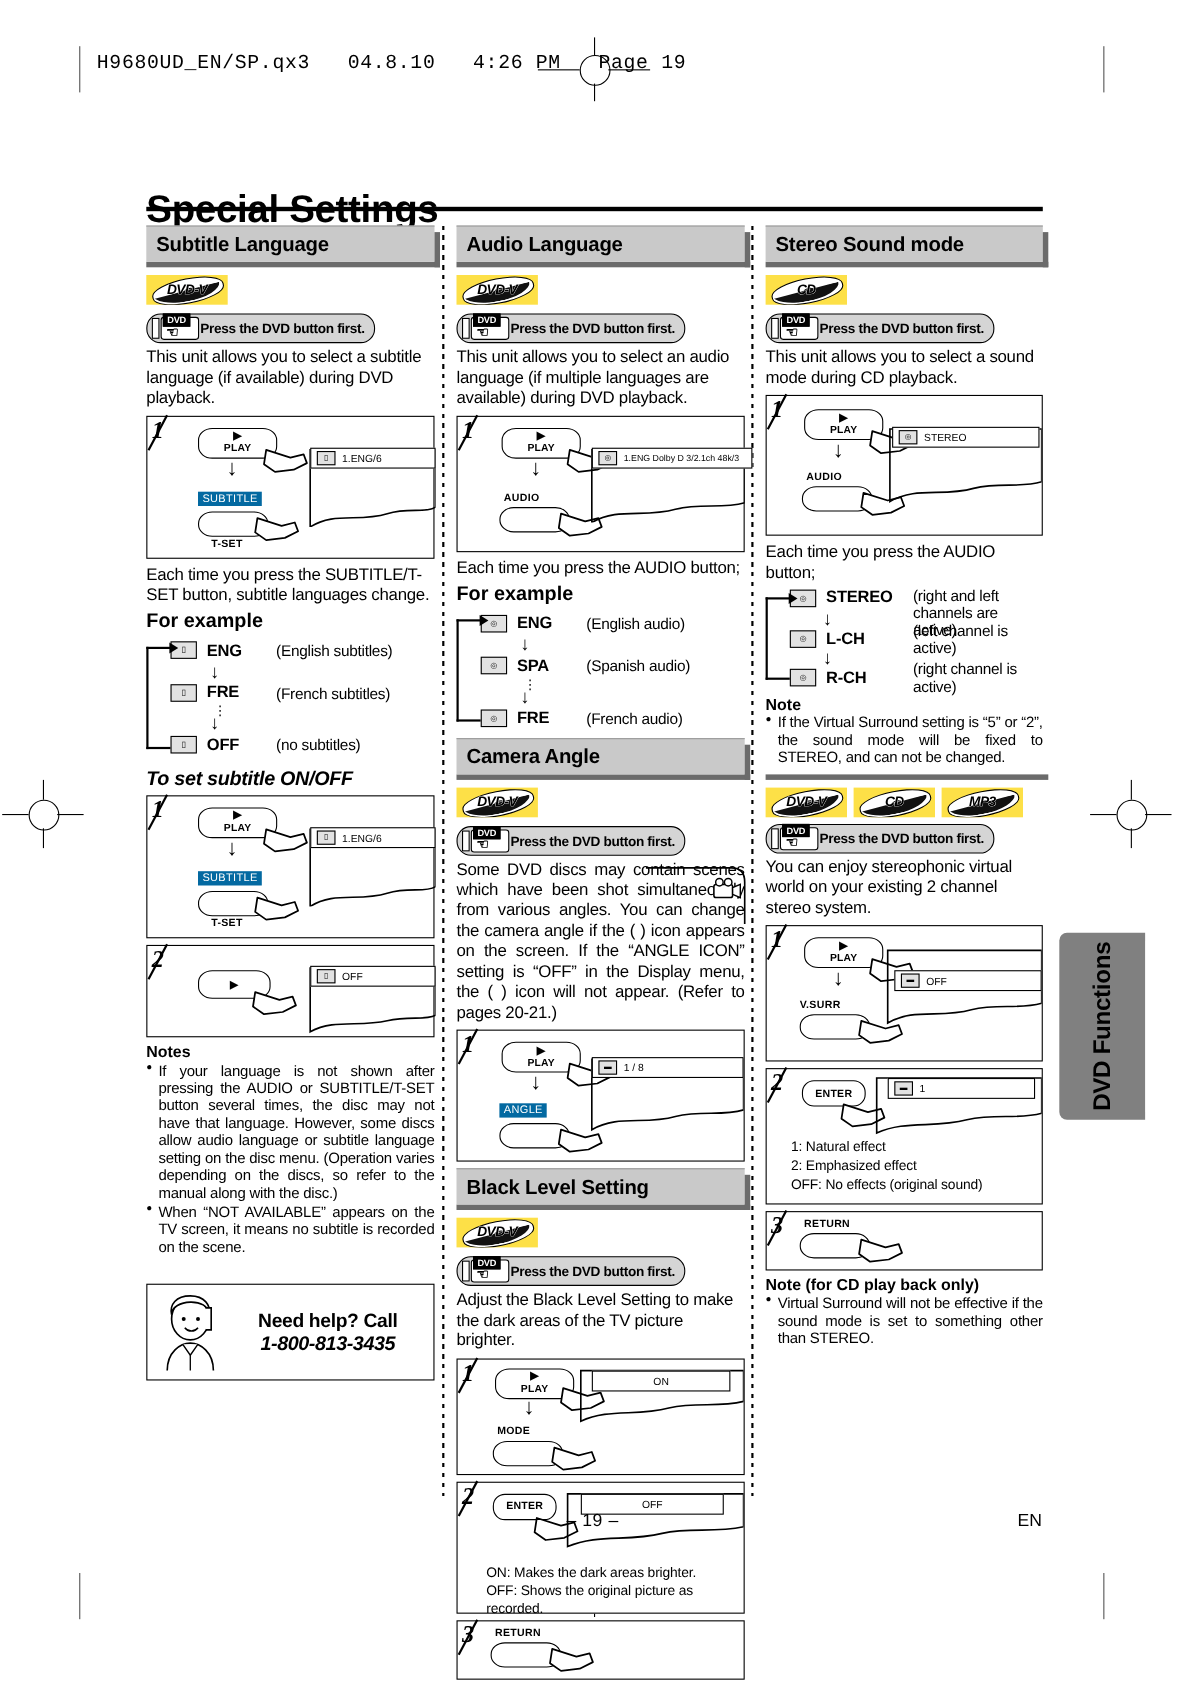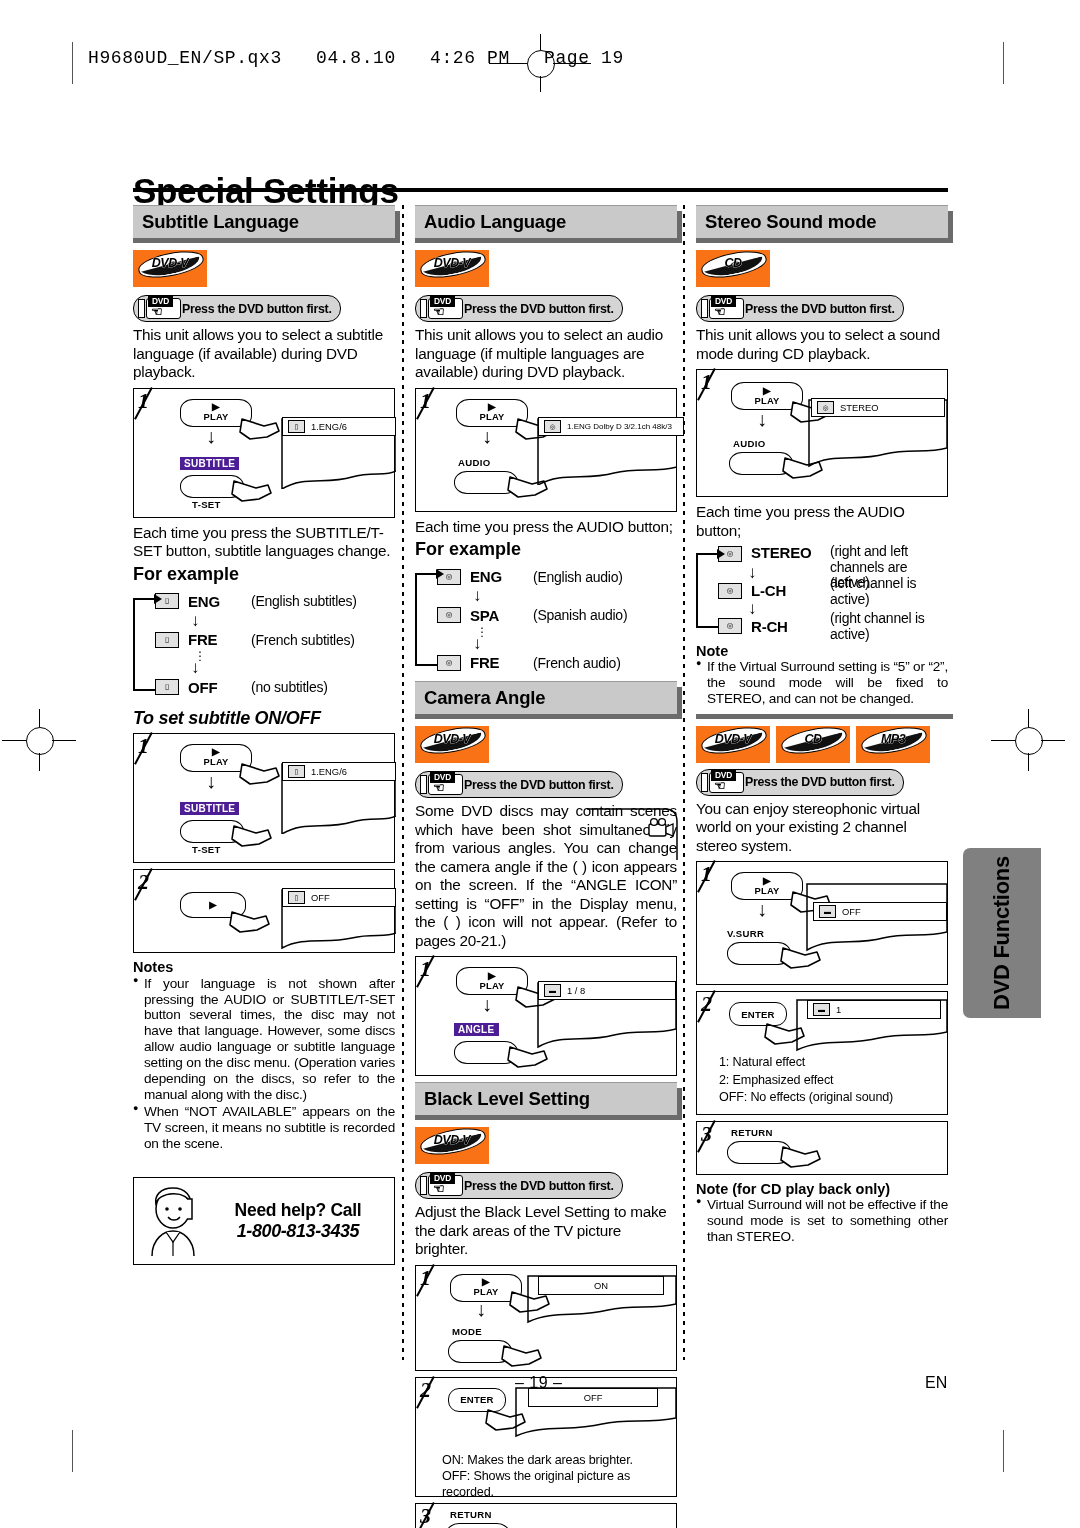--- a/index.html
+++ b/index.html
@@ -47,21 +47,21 @@
     padding:5px 8px 5px 9px;font-size:18.5px;font-weight:bold;
     letter-spacing:-0.2px;position:relative;
   }
   .sect .band.small{font-size:16px;padding:4px 7px 4px 8px;}
   .sect .shadow-r{position:absolute;right:-5px;top:5px;width:5px;bottom:-5px;background:#6b6b6b;}
   .sect .shadow-b{height:5px;background:#6b6b6b;margin-right:-5px;}
 
   
   .badgerow{display:flex;align-items:center;gap:8px;margin:6px 0 4px 0;flex-wrap:wrap;}
   .discbadge{
-    background:#f97316;width:74px;height:37px;position:relative;flex:0 0 auto;overflow:hidden;
+    background:#fde047;width:74px;height:27px;position:relative;flex:0 0 auto;overflow:hidden;
   }
   .discbadge .disc{
     position:absolute;left:5px;top:3px;width:64px;height:21px;
     border-radius:50%/46%;transform:rotate(-11deg);
     background:#fff;border:1.7px solid #000;
   }
   .discbadge .disc:after{
     content:"";position:absolute;left:50%;top:50%;width:9px;height:5px;margin:-2.5px 0 0 -4.5px;
     border:1.4px solid #000;border-radius:50%;background:#c9c9c9;
   }
@@ -102,21 +102,21 @@
   .stepslash{position:absolute;left:17px;top:-2px;width:2px;height:36px;background:#000;
     transform:rotate(28deg);transform-origin:top left;}
 
   .btnkey{
     position:relative;border:1.6px solid #000;border-radius:13px/11px;background:#fff;
     width:62px;height:21px;display:flex;align-items:center;justify-content:center;
     font-size:9.6px;font-weight:bold;letter-spacing:0.2px;
   }
   .btnkey.blank{height:21px;}
   .labelblack{
-    background:#4c1d95;color:#fff;font-size:10px;font-weight:bold;
+    background:#0369a1;color:#fff;font-size:10px;font-weight:normal;
     padding:1px 4px;display:inline-block;letter-spacing:0.3px;
   }
   .labelplain{font-size:9.6px;font-weight:bold;letter-spacing:0.3px;}
   .downarrow{font-size:20px;line-height:0.7;font-weight:bold;}
 
   
   .osd{
     position:absolute;border:1.4px solid #000;background:#fff;height:17px;
     display:flex;align-items:center;padding:0 5px;gap:6px;font-size:9.4px;white-space:nowrap;
   }

